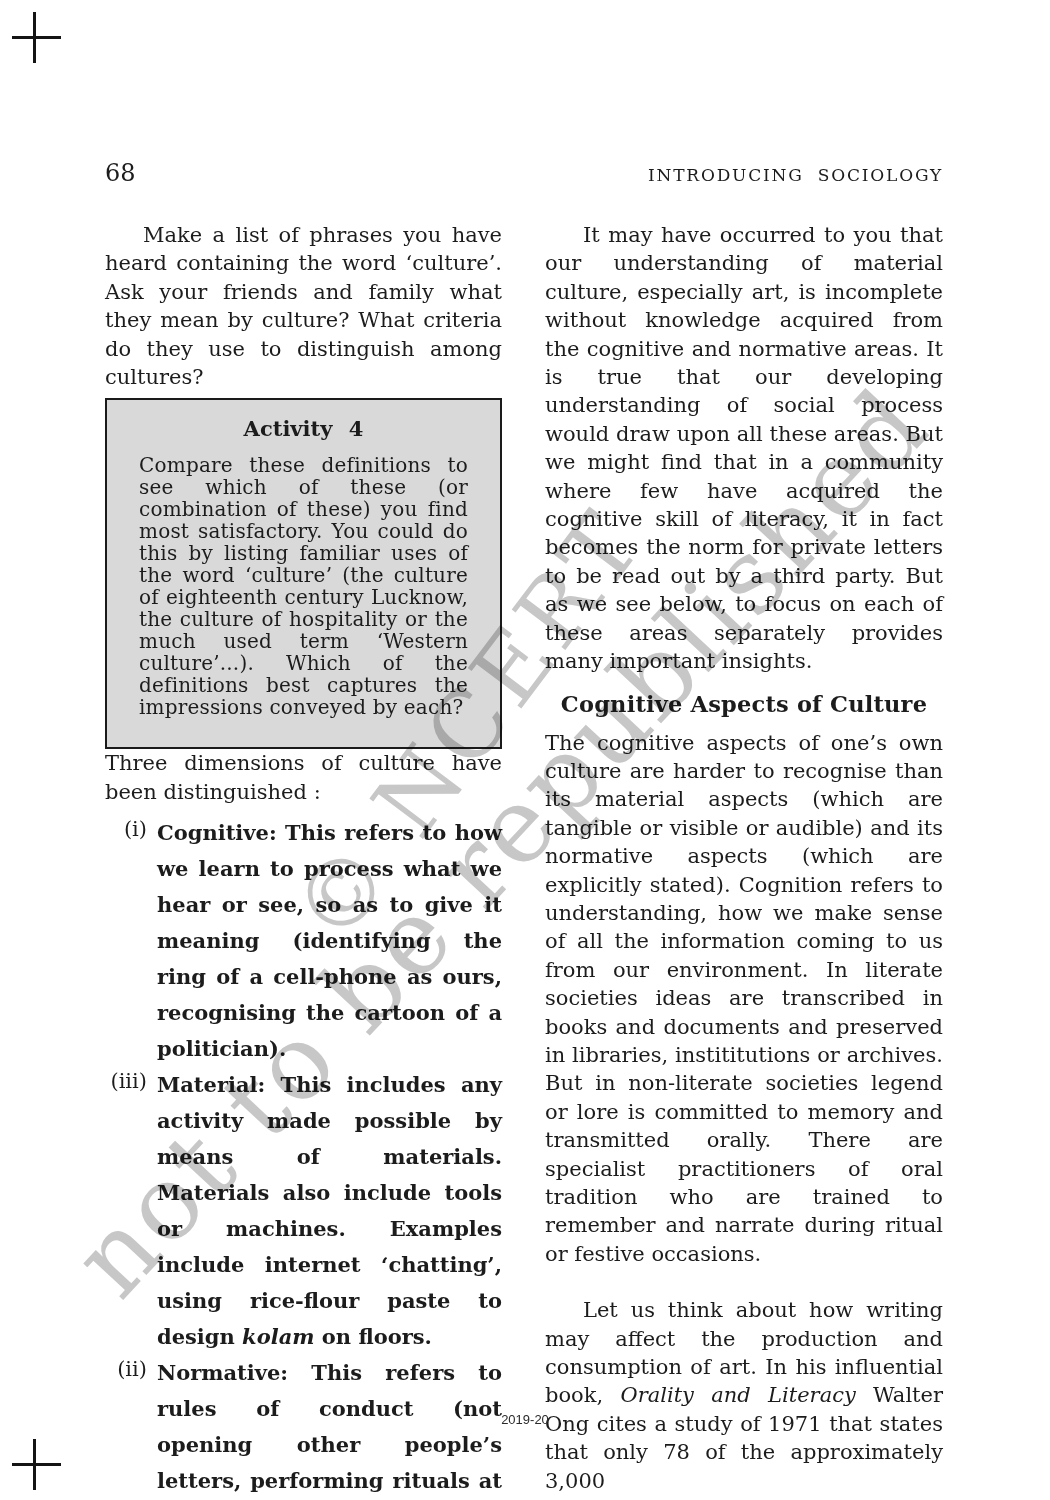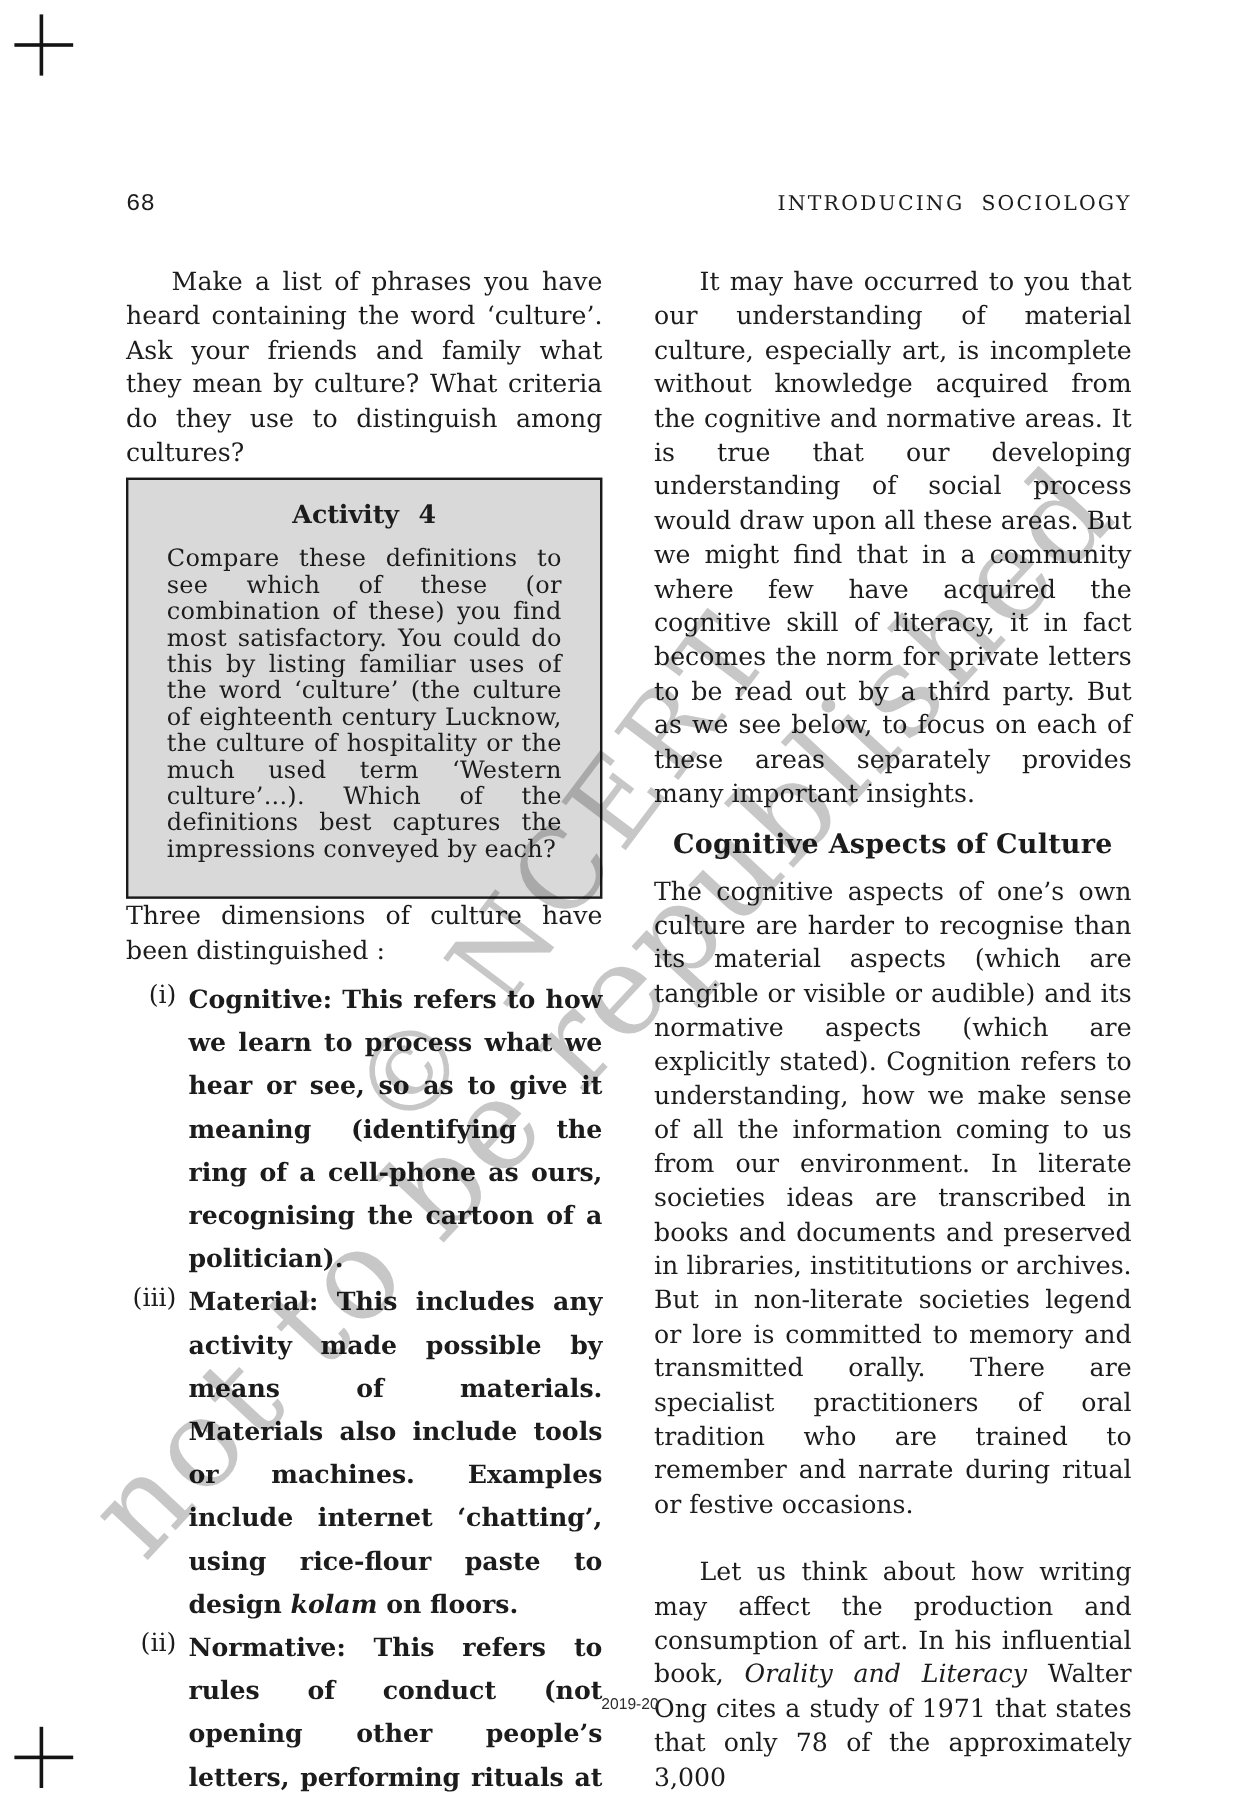--- a/index.html
+++ b/index.html
@@ -17,21 +17,21 @@
   .watermark { position:absolute; inset:0; z-index:6; mix-blend-mode:multiply; pointer-events:none; }
   .wm { position:absolute; white-space:nowrap; color:#c7c7c7; line-height:1;
         font-family:"DejaVu Serif",serif; }
   .wm-1 { left:352px; top:866px; font-size:92px; letter-spacing:6px;
           transform:rotate(-53deg); transform-origin:left bottom; }
   .wm-2 { left:132px; top:1210px; font-size:104px; letter-spacing:3px;
           transform:rotate(-47deg); transform-origin:left bottom; }
 
   header { position:absolute; top:159px; left:105px; width:838px; z-index:1;
            display:flex; justify-content:space-between; align-items:baseline; }
-  .page-number { font-size:20px;font-family:Liberation Mono, monospace; }
+  .page-number { font-size:24px; }
   .running-head { font-size:17px; letter-spacing:1.8px; word-spacing:7px; }
 
   main { position:absolute; top:221px; left:105px; width:838px; z-index:1;
          display:grid; grid-template-columns:397px 398px; column-gap:43px; }
 
   .body-para { font-size:21px; line-height:28.4px; text-align:justify; margin:0; }
   .indent { text-indent:38px; }
   .mt { margin-top:28px; }
 
   .activity-box { margin-top:7px; border:2.5px solid #1a1a1a; background:#d9d9d9;

